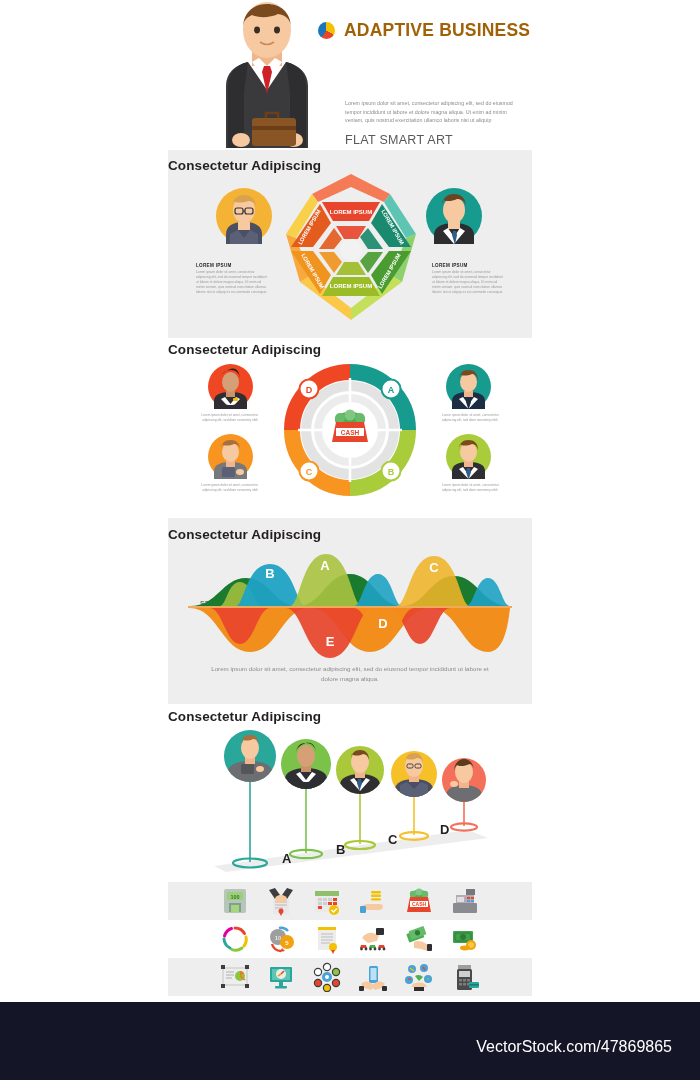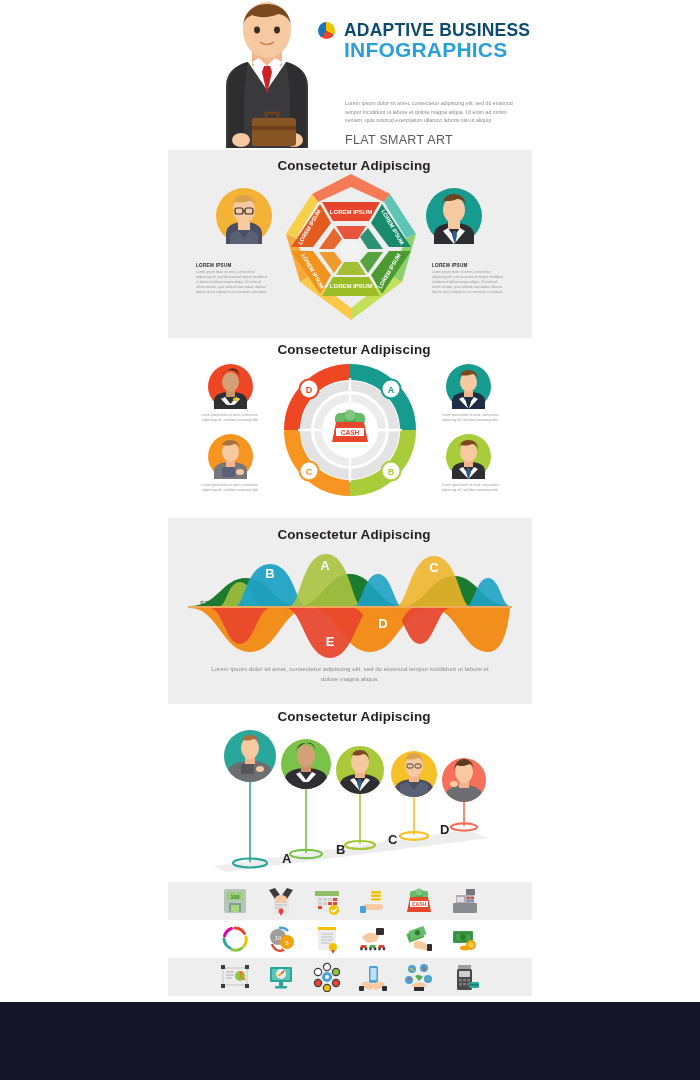--- a/index.html
+++ b/index.html
@@ -10,36 +10,34 @@
     overflow: hidden;
     position: relative;
   }
   .page { position: relative; width: 700px; height: 1080px; background:#fff; }
 
   
   .band { position: absolute; left: 168px; width: 364px; }
   .band.gray { background: #eeeeee; }
   .band.white { background: #ffffff; }
   .sec-title {
-    text-align: center;
     font-weight: bold;
     font-size: 13.5px;
     color: #231f20;
     letter-spacing: .1px;
-    margin-left: 8px;
   }
 
   
   #header { position:absolute; left:0; top:0; width:700px; height:150px; background:#fff; }
   .hero-person { position:absolute; left:208px; top:0; width:118px; height:148px; }
 
   .logo-wrap { position:absolute; left:318px; top:22px; }
   .logo-pie { width:17px; height:17px; border-radius:50%; position:relative; overflow:hidden;
               background: conic-gradient(#f2c200 0deg 120deg, #e8462c 120deg 215deg, #1b75bb 215deg 360deg); }
-  .brand-1 { position:absolute; left:344px; top:20px; font-size:17.5px; font-weight:bold; color:#0c4a6e; letter-spacing:.2px;}
+  .brand-1 { position:absolute; left:344px; top:20px; font-size:17.5px; font-weight:bold; color:#a16207; letter-spacing:.2px;}
   .brand-2 { position:absolute; left:344px; top:38px; font-size:21px; font-weight:bold; color:#2a9fd8; letter-spacing:.2px;}
   .flat-title { position:absolute; left:345px; top:85px; font-size:12.5px; color:#58595b; letter-spacing:.3px;margin-top:48px;}
   .flat-body { position:absolute; left:345px; top:99px; width:170px; font-size:5.3px; line-height:1.65; color:#8c8c8c;}
 
   
   #sec1 { top:150px; height:188px; }
   #sec1 .sec-title { margin-top:8px; }
   .s1-left-av { position:absolute; left:48px; top:38px; width:56px; height:56px; }
   .s1-right-av{ position:absolute; left:258px; top:38px; width:56px; height:56px; }
   .s1-lbl { position:absolute; font-size:4.6px; font-weight:bold; color:#231f20; letter-spacing:.3px;}
@@ -113,21 +111,20 @@
 
       <rect x="44" y="118" width="44" height="28" rx="3" fill="#8a5524"></rect>
       <rect x="44" y="126" width="44" height="4" fill="#6d3f19"></rect>
       <path d="M58 118v-5h12v5" stroke="#6d3f19" stroke-width="2.5" fill="none"></path>
     </svg>
 
     <div class="logo-wrap">
       <div class="logo-pie"></div>
     </div>
     <div class="brand-1">ADAPTIVE BUSINESS</div>
-    <div class="brand-2">INFOGRAPHICS</div>
     <div class="flat-title">FLAT SMART ART</div>
     <div class="flat-body">Lorem ipsum dolor sit amet, consectetur adipiscing elit, sed do eiusmod tempor incididunt ut labore et dolore magna aliqua. Ut enim ad minim veniam, quis nostrud exercitation ullamco laboris nisi ut aliquip</div>
   </div>
 
   <div class="band gray" id="sec1">
     <div class="sec-title">Consectetur Adipiscing</div>
 
     <svg class="s1-left-av" viewBox="0 0 56 56">
       <circle cx="28" cy="28" r="28" fill="#f5b335"></circle>
       <path d="M10 56V46c0-8 7-12 18-12s18 4 18 12v10z" fill="#4a4f63"></path>
@@ -623,15 +620,16 @@
           <rect x="9" y="21" width="3" height="2.5"></rect>
           <rect x="13" y="21" width="3" height="2.5"></rect>
           <rect x="17" y="21" width="3" height="2.5"></rect>
         </g>
       <rect x="19" y="20" width="10" height="6" rx="1" fill="#2aa79b"></rect>
       <rect x="19" y="22" width="10" height="1.6" fill="#1d7a72"></rect>
     </svg>
   </div>
 
   <div id="footer">
+    <div class="vs-url">VectorStock.com/47869865</div>
   </div>
 
 </div>
 
 </body></html>

